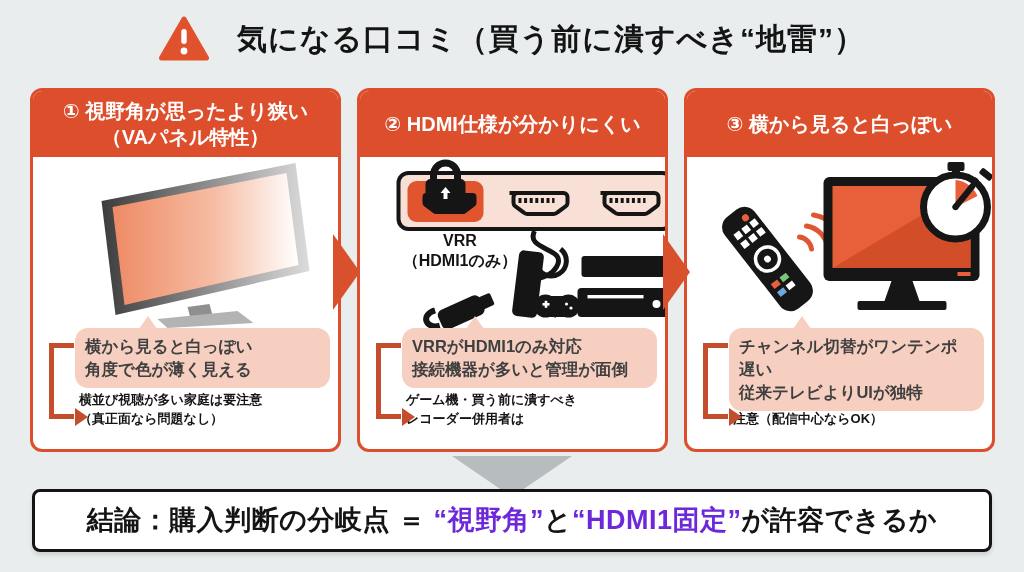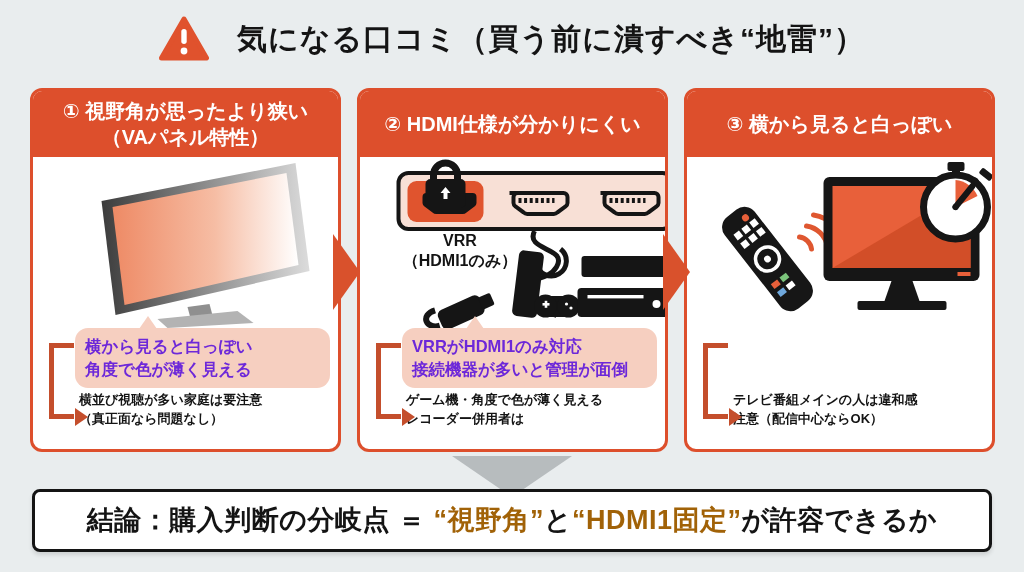--- a/index.html
+++ b/index.html
@@ -32,21 +32,21 @@
   .panel-illu{position:absolute;top:66px;left:0;width:100%;height:172px;margin-left:24px;}
   .panel-illu svg{display:block;width:100%;height:100%;}
   .port-label{
     position:absolute;left:6px;top:74px;width:140px;text-align:center;
     font-weight:800;font-size:16px;line-height:1.25;color:#141414;
   }
   .port-label span{display:block;}
   .bubble{
     position:absolute;left:42px;right:8px;top:237px;
     background:#f6cfc0;border-radius:13px;padding:7px 10px;
-    font-size:16.5px;font-weight:700;color:#6d28d9;line-height:1.4;z-index:2;
+    font-size:16.5px;font-weight:700;color:#404040;line-height:1.4;z-index:2;
   }
   .bubble::before{
     content:"";position:absolute;top:-12px;left:64px;width:0;height:0;
     border-left:9px solid transparent;border-right:9px solid transparent;
     border-bottom:13px solid #f6cfc0;
   }
   .bubble span{display:block;}
   .connector{
     position:absolute;left:16px;top:252px;width:20px;height:66px;z-index:1;
     border-left:5px solid #c44e2c;border-top:5px solid #c44e2c;border-bottom:5px solid #c44e2c;
@@ -75,21 +75,21 @@
     border-left:60px solid transparent;border-right:60px solid transparent;
     border-top:41px solid #b7bcbe;
   }
   .conclusion{
     position:absolute;top:489px;left:32px;right:32px;z-index:1;
     background:#fff;border:3px solid #141414;border-radius:8px;
     text-align:center;padding:10px 0 11px;
     font-size:27px;font-weight:800;color:#141414;letter-spacing:0.5px;
     box-shadow:0 3px 4px rgba(0,0,0,0.12);
   }
-  .conclusion .accent{color:#a16207;}
+  .conclusion .accent{color:#6d28d9;}
 </style>
 </head>
 <body>
 
 <div class="title-row">
   <svg width="50" height="46" viewBox="0 0 50 46">
     <path d="M25 3 L47.5 42 H2.5 Z" fill="#e0522d" stroke="#e0522d" stroke-width="5" stroke-linejoin="round"></path>
     <rect x="22.3" y="13" width="5.4" height="15" rx="2.7" fill="#fff"></rect>
     <circle cx="25" cy="35" r="3.4" fill="#fff"></circle>
   </svg>
@@ -199,21 +199,21 @@
         <span>VRR</span>
         <span>（HDMI1のみ）</span>
       </div>
     </div>
     <div class="connector"></div>
     <div class="bubble">
       <span>VRRがHDMI1のみ対応</span>
       <span>接続機器が多いと管理が面倒</span>
     </div>
     <div class="point">
-      <span>ゲーム機・角度で色が薄く見える</span>
+      <span>ゲーム機・買う前に潰すべき</span>
       <span>レコーダー併用者は</span>
     </div>
   </div>
 
   <div class="panel">
     <div class="panel-head">
       <span>③ 横から見ると白っぽい</span>
 
     </div>
     <div class="panel-illu">
@@ -256,20 +256,24 @@
           <circle cx="0" cy="0" r="12" fill="none" stroke="#fff" stroke-width="3.5"></circle>
           <circle cx="0" cy="0" r="3.4" fill="#fff"></circle>
           <rect x="-13" y="22" width="8" height="6" fill="#e8603a"></rect>
           <rect x="-2" y="22" width="8" height="6" fill="#7bc47b"></rect>
           <rect x="-13" y="32" width="8" height="6" fill="#6fa8dc"></rect>
           <rect x="-2" y="32" width="8" height="6" fill="#fff"></rect>
         </g>
       </svg>
     </div>
     <div class="connector"></div>
+    <div class="bubble">
+      <span>チャンネル切替がワンテンポ遅い</span>
+      <span>従来テレビよりUIが独特</span>
+    </div>
     <div class="point">
       <span>テレビ番組メインの人は違和感</span>
       <span>注意（配信中心ならOK）</span>
     </div>
   </div>
 
   <div class="flow-arrow a1"></div>
   <div class="flow-arrow a2"></div>
 </div>
 

